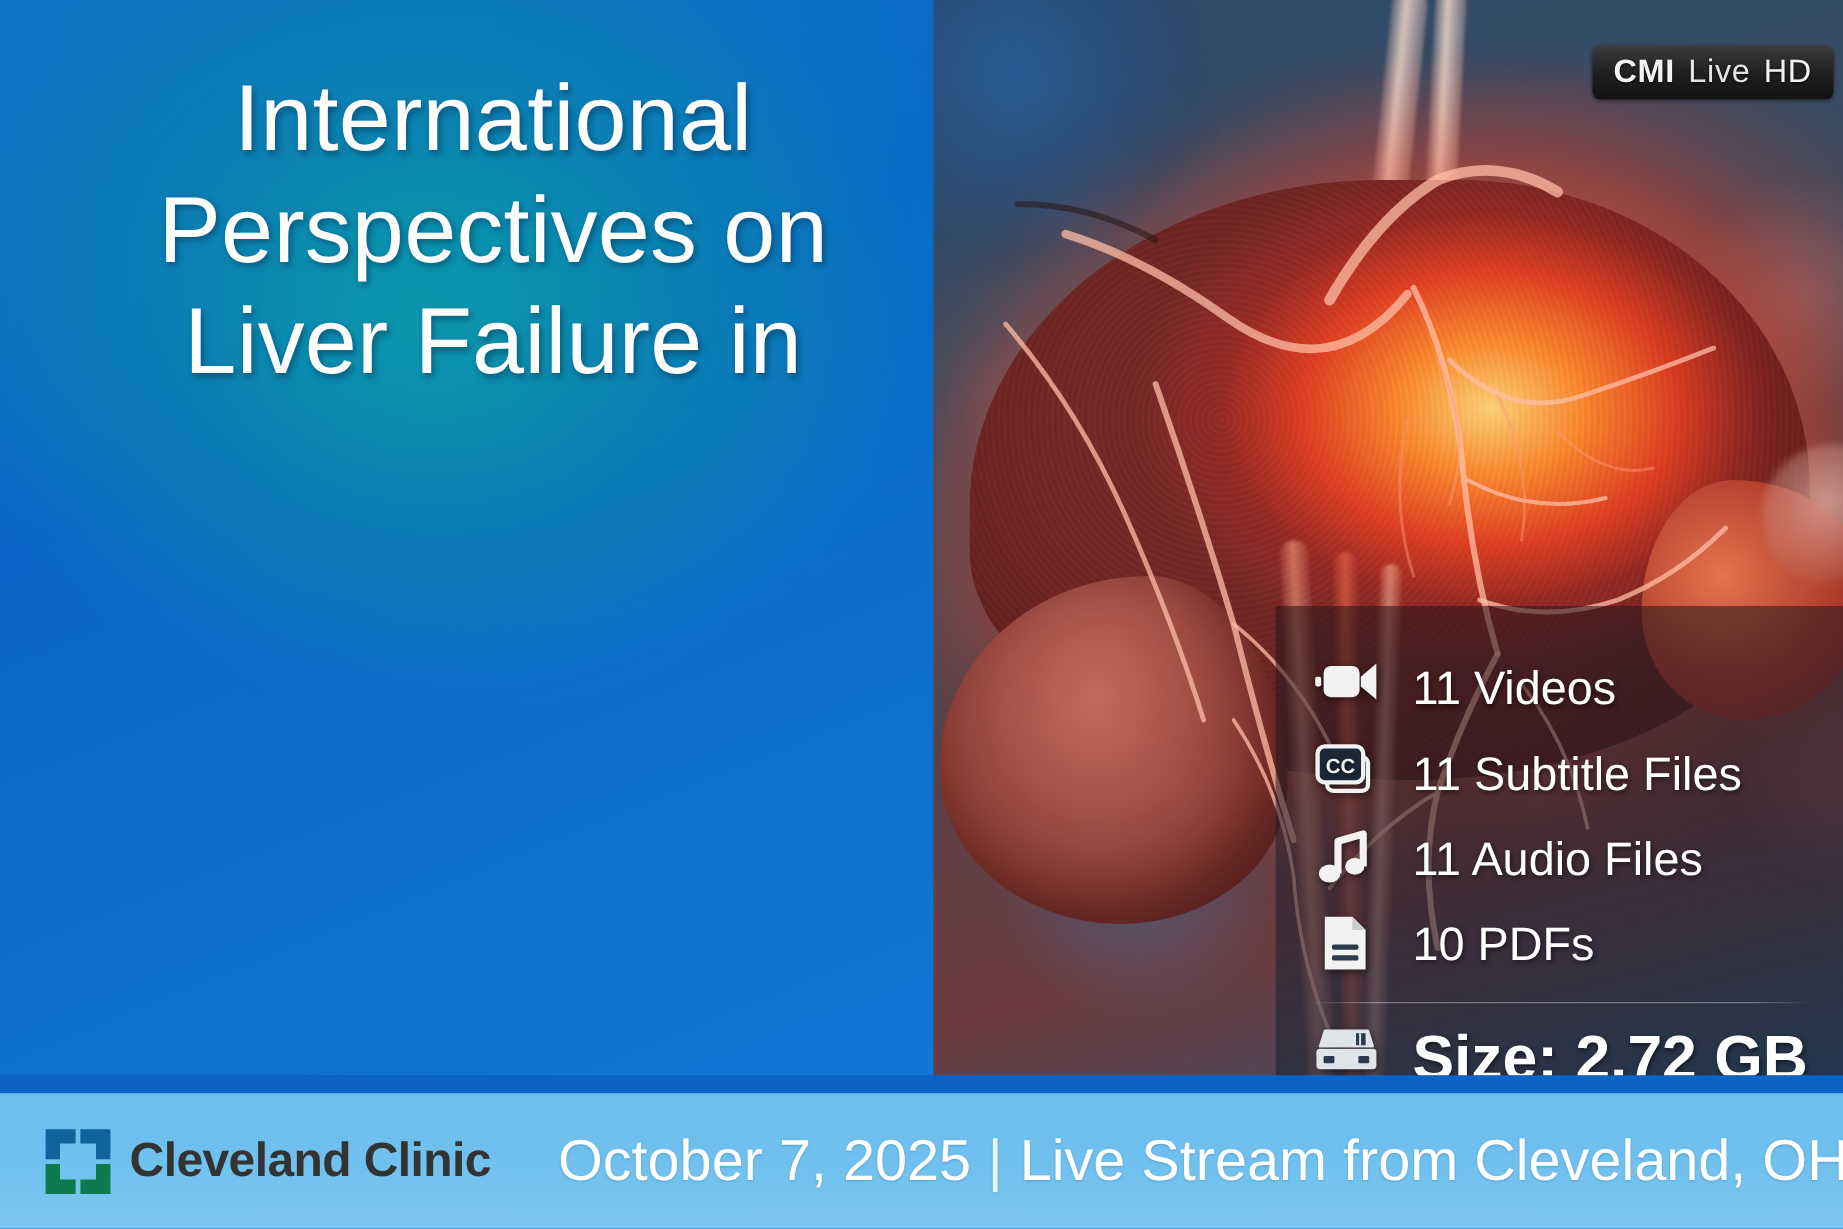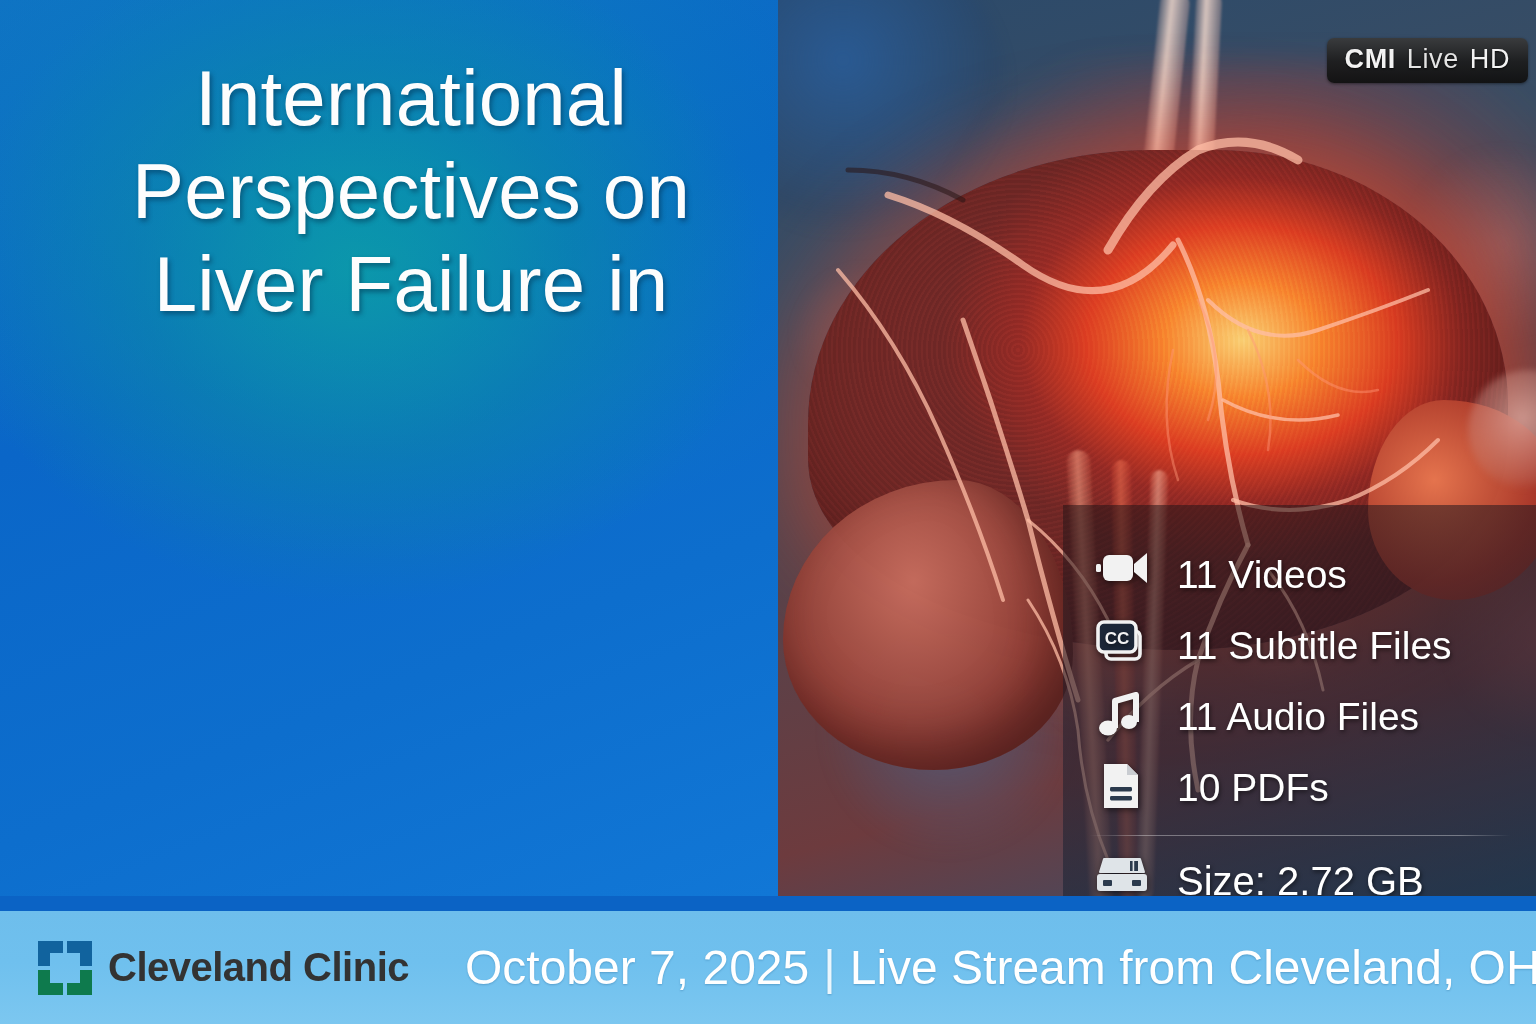--- a/index.html
+++ b/index.html
@@ -173,21 +173,21 @@
   .info-row .ico {
     width:64px; min-width:64px; height:54px;
     display:flex; align-items:flex-start; justify-content:center;
   }
   .info-row .ico svg { filter:drop-shadow(1px 2px 3px rgba(0,0,0,0.55)); }
   .info-divider {
     margin:12px 26px 10px 0;
     height:1px;
     background:linear-gradient(90deg, rgba(255,255,255,0.0), rgba(255,255,255,0.35) 12%, rgba(255,255,255,0.35) 88%, rgba(255,255,255,0.0));
   }
-  .size-row { font-size:40px; }
+  .size-row { font-size:52px;font-weight:bold; }
 
   
   .footer {
     position:absolute;
     left:0; bottom:0;
     width:1536px; height:113px;
     background:linear-gradient(180deg,#6ebeec 0%, #6fc0ee 45%, #7cc7f0 100%);
     display:flex;
     align-items:center;
     padding-left:36px;

